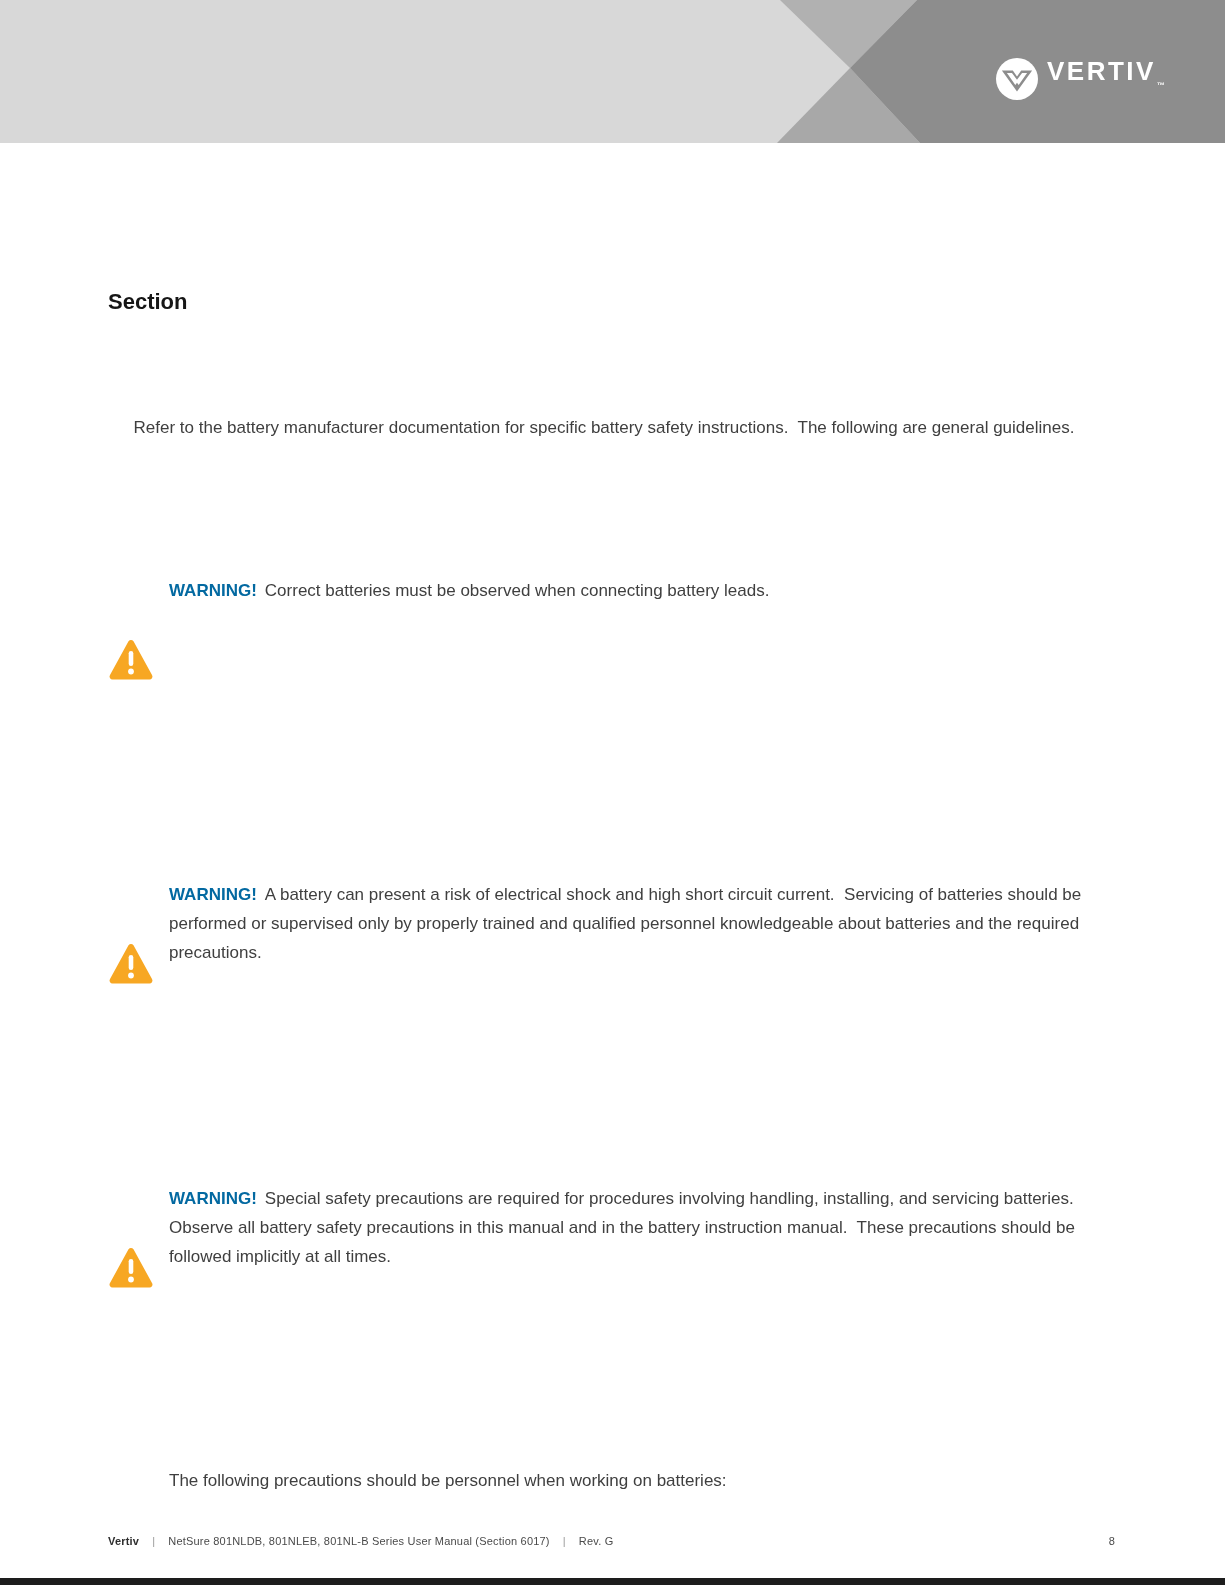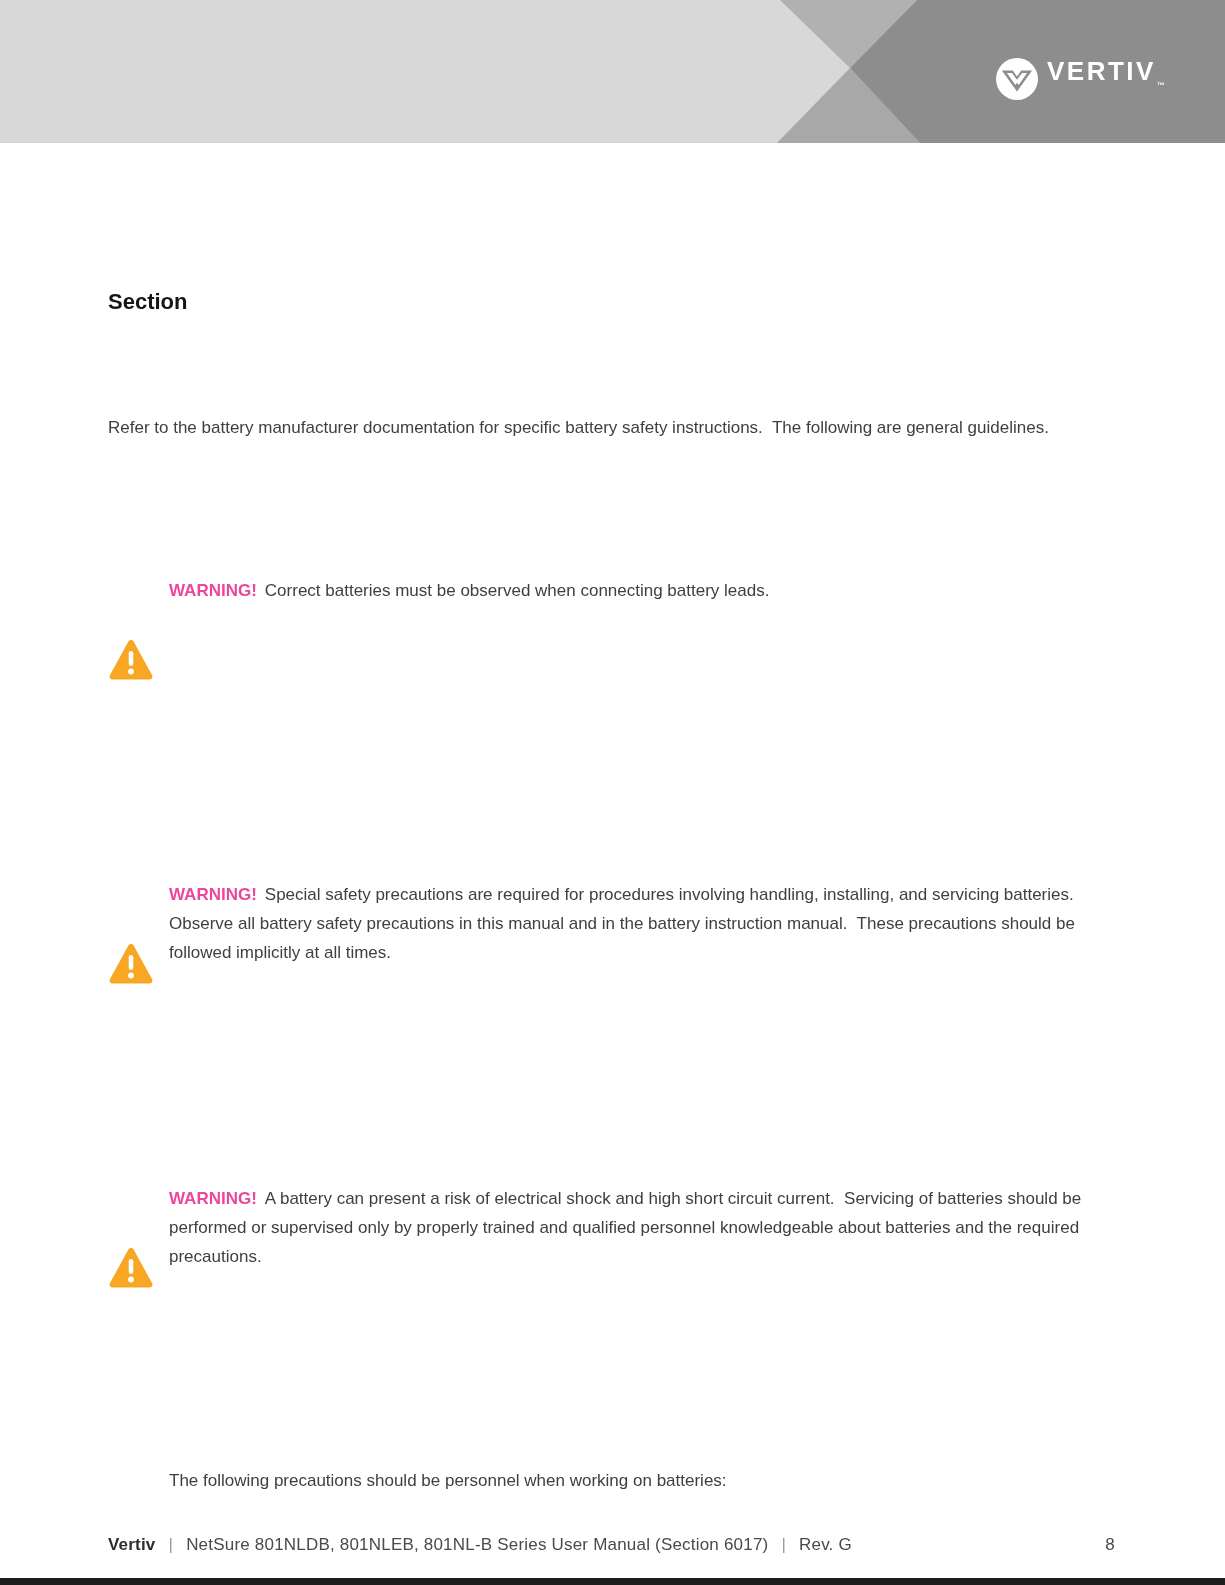--- a/index.html
+++ b/index.html
@@ -30,33 +30,33 @@
     position:absolute;top:143px;left:0;
     width:992px;
     padding:60px 125px 0 108px;
     font-size:17px;line-height:29px;
   }
   .content, .content p{white-space:pre-wrap;}
   h1.title{
     font-size:22px;line-height:24px;color:#161616;
     margin:0 0 12px 0;font-weight:bold;
   }
-  p.para{margin:0 0 18px 0;}
+  p.para{margin:0 0 18px 0;text-align:center;}
   .warn{display:flex;margin:0 0 26px 0;}
   .warn-ic{flex:none;width:61px;padding-top:4px;}
   .warn-ic svg{display:block;width:46px;height:42px;}
   .warn-text{flex:1;}
-  .wlabel{font-weight:bold;color:#ec4899;margin-right:8px;}
+  .wlabel{font-weight:bold;color:#0369a1;margin-right:8px;}
   .lead{margin:0 0 17px 0;}
   .note{margin:7px 0 17px 61px;}
   
   .footer{
     position:absolute;left:108px;right:110px;top:1535px;
     display:flex;justify-content:space-between;align-items:baseline;
-    font-size:17px;color:#4a4a4a;letter-spacing:0.2px;
+    font-size:11px;color:#4a4a4a;letter-spacing:0.2px;
   }
   .footer .brand{font-weight:bold;color:#2e2e2e;}
   .footer .sep{color:#9a9a9a;margin:0 13px;}
   .footer .pageno{color:#4a4a4a;}
   .bottom-bar{
     position:absolute;left:0;bottom:0;width:1225px;height:7px;
     background:#1d1d1d;
   }
 </style>
 </head>
@@ -101,33 +101,33 @@
 
     
     <div class="warn">
       <div class="warn-ic">
         <svg viewBox="0 0 46 42">
             <path d="M20.5,3.2 a3.4,3.4 0 0 1 5,0 L44,37 a3,3 0 0 1 -2.6,4.6 L4.6,41.6 A3,3 0 0 1 2,37 Z" fill="#F7A723"></path>
             <rect x="20.7" y="13" width="4.6" height="15" rx="2.3" fill="#ffffff"></rect>
             <circle cx="23" cy="33.5" r="2.9" fill="#ffffff"></circle>
           </svg>
       </div>
-      <div class="warn-text"><span class="wlabel">WARNING!</span><span>Special safety precautions are required for procedures involving handling, installing, and servicing batteries.  Observe all battery safety precautions in this manual and in the battery instruction manual.  These precautions should be followed implicitly at all times.</span></div>
+      <div class="warn-text"><span class="wlabel">WARNING!</span><span>A battery can present a risk of electrical shock and high short circuit current.  Servicing of batteries should be performed or supervised only by properly trained and qualified personnel knowledgeable about batteries and the required precautions.</span></div>
     </div>
 
     
     <div class="warn">
       <div class="warn-ic">
         <svg viewBox="0 0 46 42">
             <path d="M20.5,3.2 a3.4,3.4 0 0 1 5,0 L44,37 a3,3 0 0 1 -2.6,4.6 L4.6,41.6 A3,3 0 0 1 2,37 Z" fill="#F7A723"></path>
             <rect x="20.7" y="13" width="4.6" height="15" rx="2.3" fill="#ffffff"></rect>
             <circle cx="23" cy="33.5" r="2.9" fill="#ffffff"></circle>
           </svg>
       </div>
-      <div class="warn-text"><span class="wlabel">WARNING!</span><span>A battery can present a risk of electrical shock and high short circuit current.  Servicing of batteries should be performed or supervised only by properly trained and qualified personnel knowledgeable about batteries and the required precautions.</span></div>
+      <div class="warn-text"><span class="wlabel">WARNING!</span><span>Special safety precautions are required for procedures involving handling, installing, and servicing batteries.  Observe all battery safety precautions in this manual and in the battery instruction manual.  These precautions should be followed implicitly at all times.</span></div>
     </div>
 
     <p class="lead note">The following precautions should be personnel when working on batteries:</p>
 
     
     
     
     
     
     

